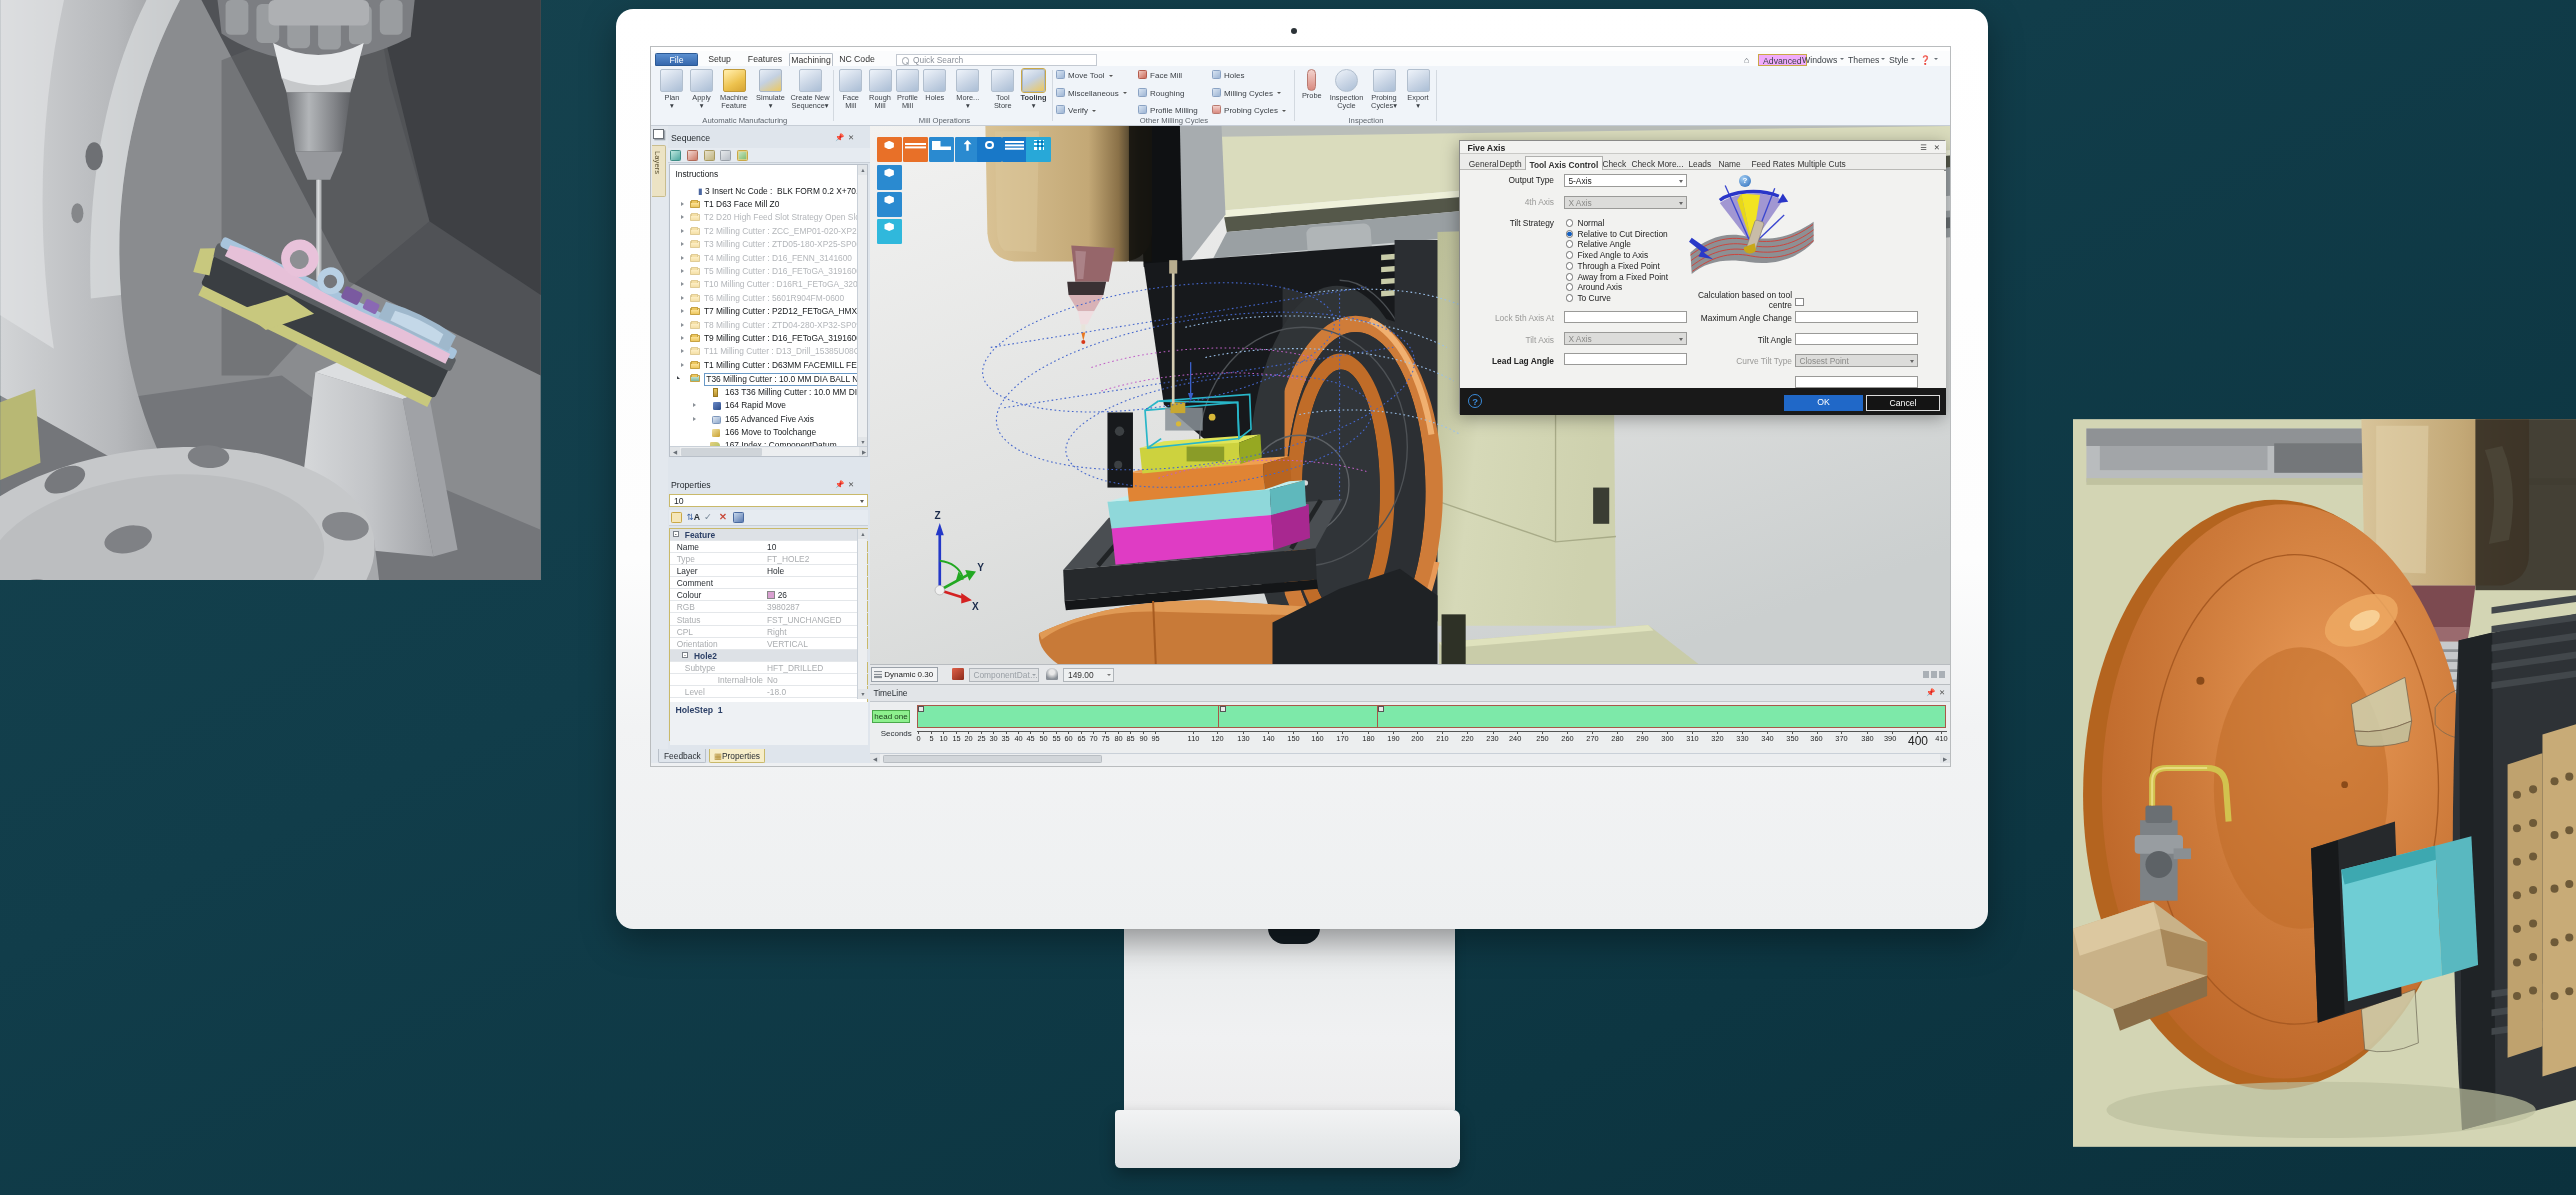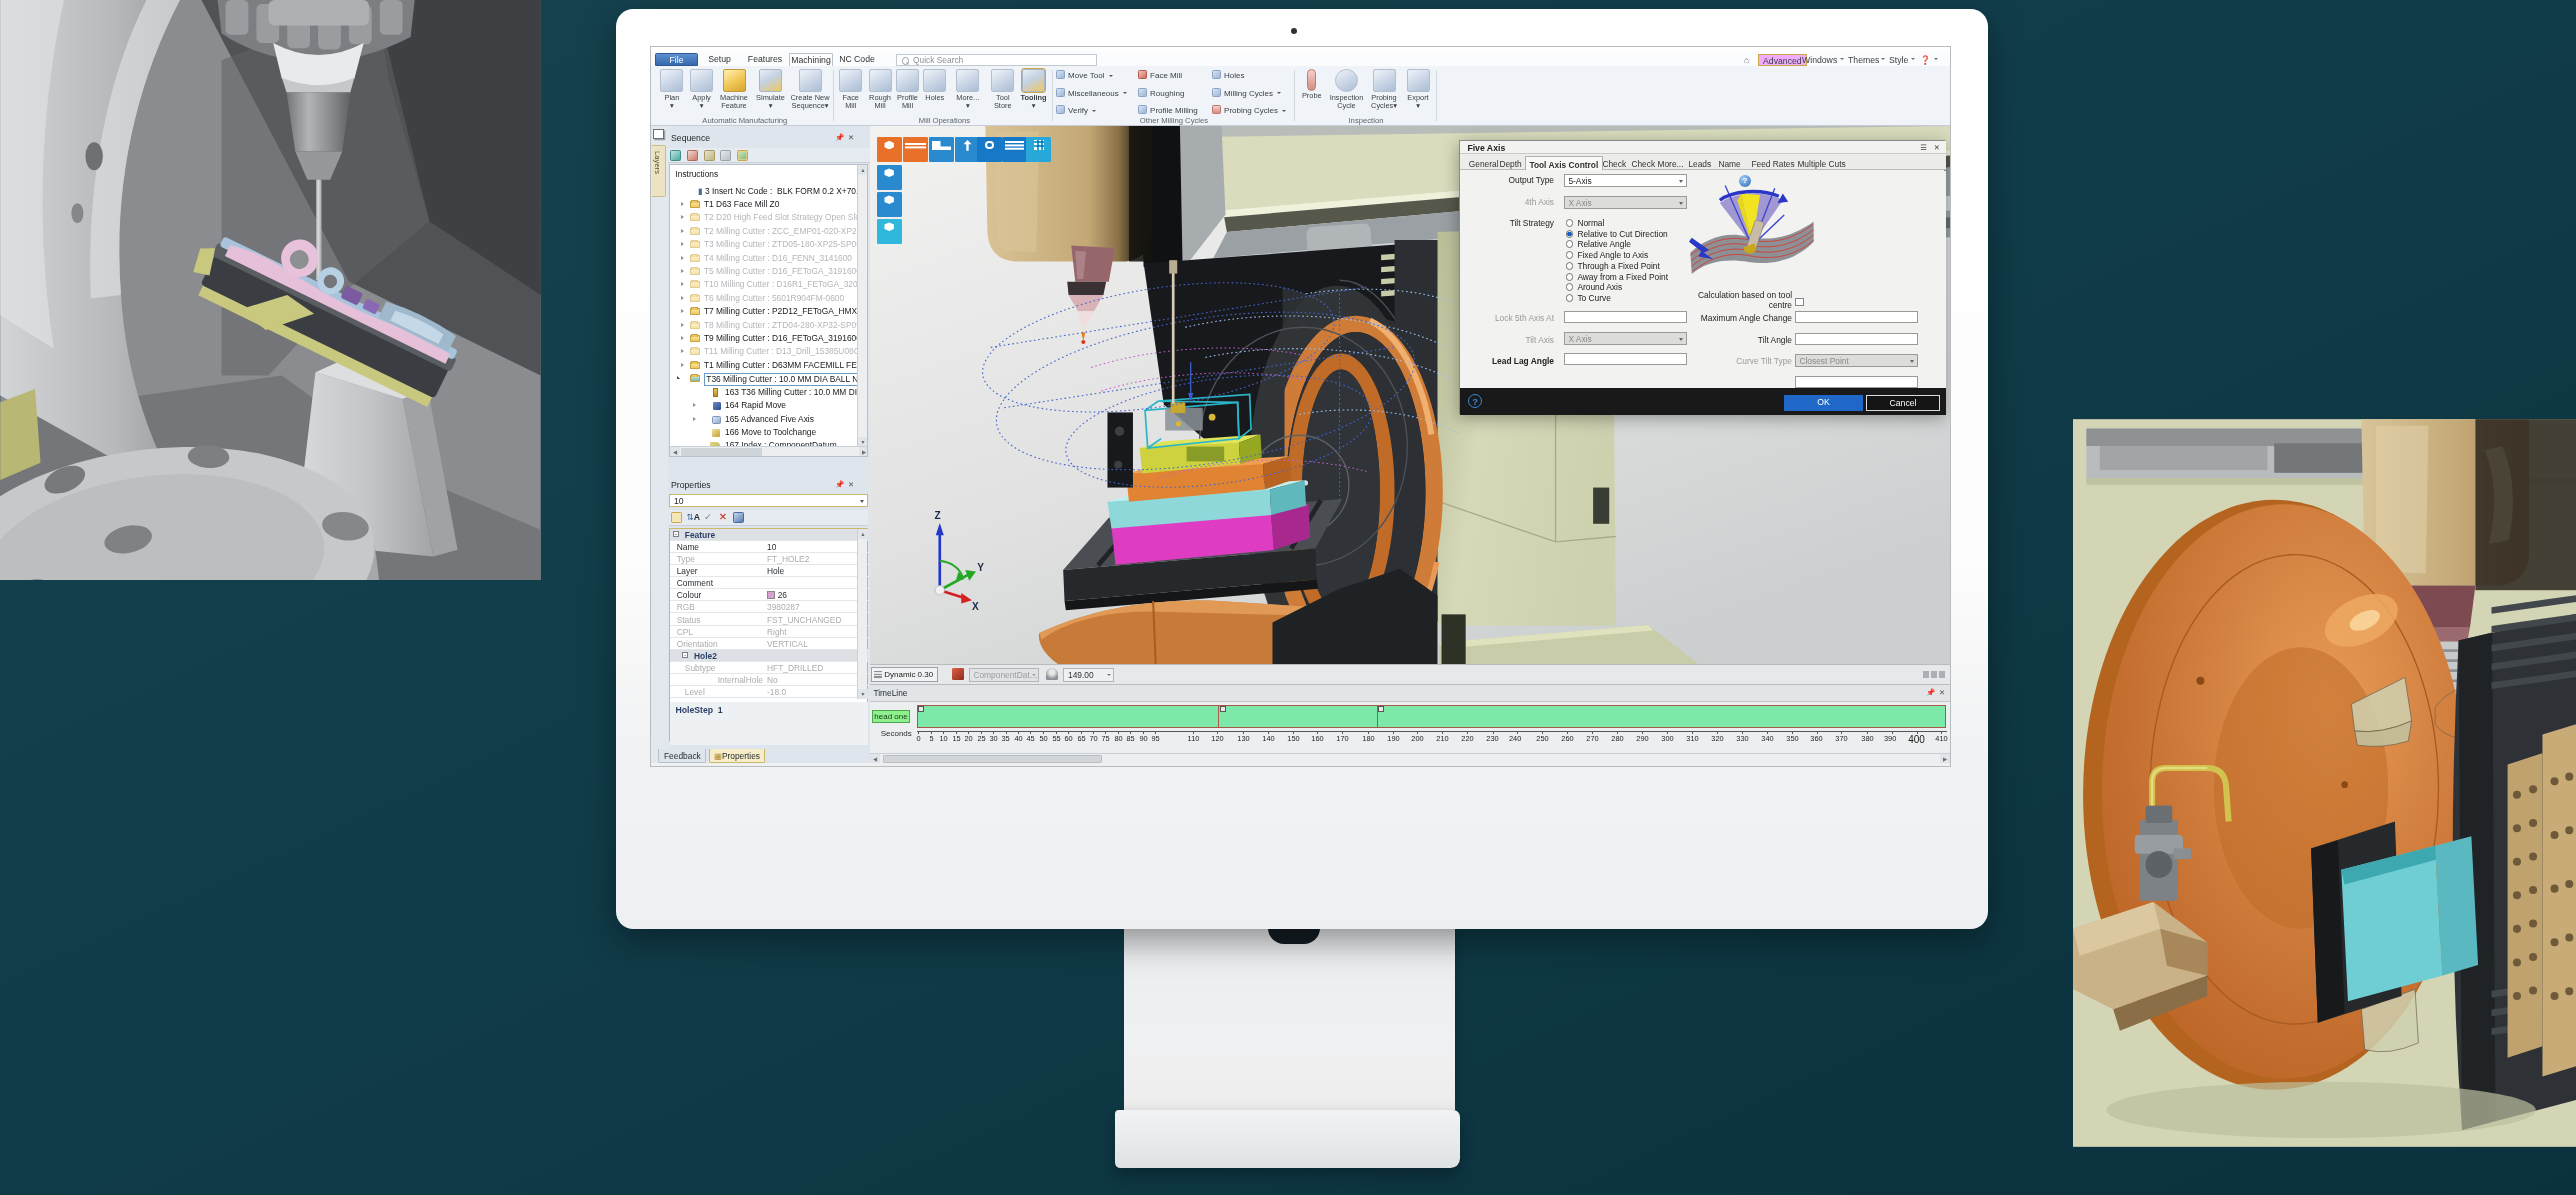--- a/index.html
+++ b/index.html
@@ -823,21 +823,21 @@
           <span style="position:absolute;left:914px;top:3.4px;width:17px;text-align:center;font-size:7.4px;color:#222;">350</span>
           <i style="position:absolute;left:947px;top:0;width:0.7px;height:2.7px;background:#555;"></i>
           <span style="position:absolute;left:938px;top:3.4px;width:17px;text-align:center;font-size:7.4px;color:#222;">360</span>
           <i style="position:absolute;left:971px;top:0;width:0.7px;height:2.7px;background:#555;"></i>
           <span style="position:absolute;left:963px;top:3.4px;width:17px;text-align:center;font-size:7.4px;color:#222;">370</span>
           <i style="position:absolute;left:997px;top:0;width:0.7px;height:2.7px;background:#555;"></i>
           <span style="position:absolute;left:989px;top:3.4px;width:17px;text-align:center;font-size:7.4px;color:#222;">380</span>
           <i style="position:absolute;left:1022px;top:0;width:0.7px;height:2.7px;background:#555;"></i>
           <span style="position:absolute;left:1014px;top:3.4px;width:17px;text-align:left;font-size:7.4px;color:#222;">390</span>
           <i style="position:absolute;left:1047px;top:0;width:0.7px;height:2.7px;background:#555;"></i>
-          <span style="position:absolute;left:1038px;top:3.4px;width:17px;text-align:center;font-size:10px;color:#222;">400</span>
+          <span style="position:absolute;left:1038px;top:3.4px;width:17px;text-align:left;font-size:12px;color:#222;">400</span>
           <i style="position:absolute;left:1071px;top:0;width:0.7px;height:2.7px;background:#555;"></i>
           <span style="position:absolute;left:1063px;top:3.4px;width:17px;text-align:center;font-size:7.4px;color:#222;">410</span>
         </div>
       <div class="abs" style="left:0;top:68px;width:1080px;height:10.7px;background:#eceef0;border-top:0.7px solid #c9d0d8;">
         <div class="sa" style="position:absolute;left:0;width:10px;height:10px;background:#e2e5e8;color:#6a7077;font-size:5.4px;line-height:10px;text-align:center;">◀</div>
         <div class="sa" style="position:absolute;right:0;width:10px;height:10px;background:#e2e5e8;color:#6a7077;font-size:5.4px;line-height:10px;text-align:center;">▶</div>
         <div style="position:absolute;left:12.7px;top:0.7px;width:219px;height:8.7px;background:#d2d6da;border:0.7px solid #b8bdc2;border-radius:1.3px;"></div>
       </div>
     </div>
     <div class="abs" id="statusbar"></div>

